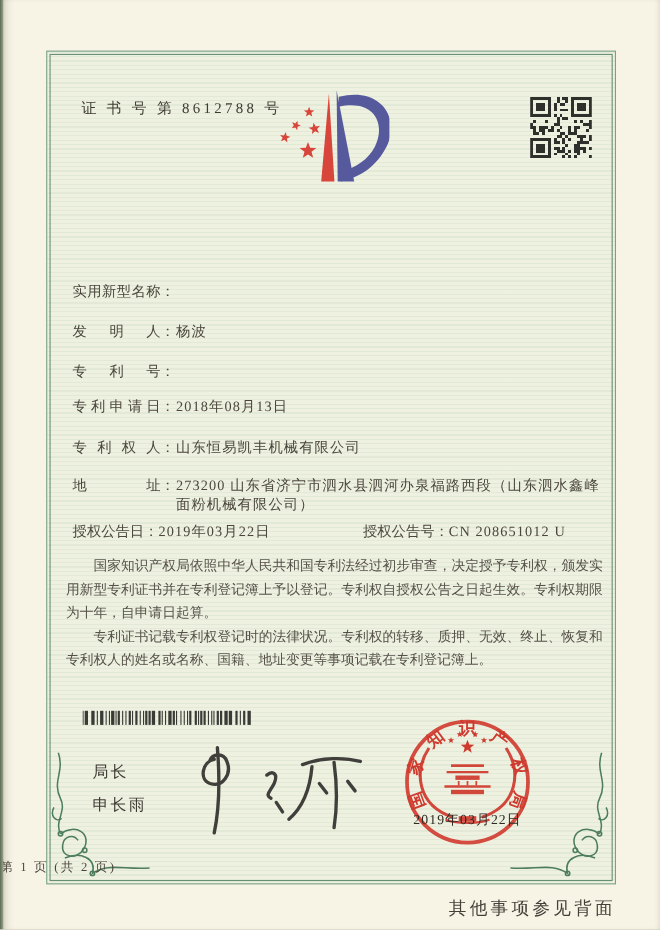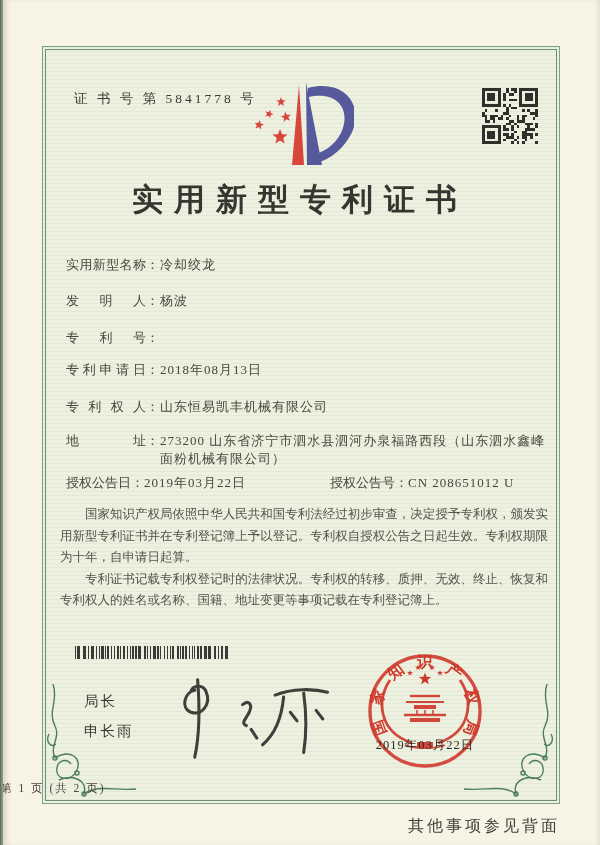--- a/index.html
+++ b/index.html
@@ -62,21 +62,21 @@
 </head>
 <body>
 
 <div class="page">
   <div class="frame">
     <div class="frame-inner"></div>
   </div>
 
   <div class="content">
 
-    <div class="cert-no">证 书 号 第 5841778 号</div>
+    <div class="cert-no">证 书 号 第 8612788 号</div>
 
     <svg class="logo" viewBox="0 0 104 106">
       <g id="logo-stars" fill="#d8453a">
           <polygon points="31.0,25.0 32.2,28.3 35.8,28.5 33.0,30.6 33.9,34.0 31.0,32.1 28.1,34.0 29.0,30.6 26.2,28.5 29.8,28.3"></polygon>
           <polygon points="20.5,37.8 20.6,40.9 23.5,42.2 20.5,43.2 20.2,46.3 18.4,43.8 15.3,44.5 17.1,41.9 15.5,39.2 18.5,40.2"></polygon>
           <polygon points="35.0,39.6 37.0,42.9 40.9,42.4 38.3,45.3 40.0,48.8 36.4,47.3 33.6,49.9 34.0,46.1 30.6,44.2 34.3,43.4"></polygon>
           <polygon points="9.9,48.1 10.5,51.5 14.0,52.3 10.9,54.0 11.2,57.5 8.6,55.1 5.4,56.5 6.9,53.3 4.6,50.7 8.1,51.1"></polygon>
           <polygon points="30.0,57.0 32.0,62.3 37.6,62.5 33.2,66.0 34.7,71.5 30.0,68.4 25.3,71.5 26.8,66.0 22.4,62.5 28.0,62.3"></polygon>
         </g>
       <polygon points="49,13 42,93 54,93" fill="#d8453a"></polygon>
@@ -199,26 +199,24 @@
           <rect x="8" y="19" width="1" height="1"></rect>
           <rect x="12" y="19" width="1" height="1"></rect>
           <rect x="16" y="19" width="1" height="1"></rect>
           <rect x="11" y="20" width="1" height="1"></rect>
           <rect x="13" y="20" width="1" height="1"></rect>
           <rect x="15" y="20" width="1" height="1"></rect>
           <rect x="20" y="20" width="1" height="1"></rect>
         </g>
     </svg>
 
-    <div class="title">实用新型专利证书</div>
 
     <div class="field-row row0">
       <span class="field-label">实用新型名称</span>
         <span class="field-colon">：</span>
-        <span class="field-value">冷却绞龙</span>
     </div>
     <div class="field-row row1">
       <span class="field-label">发明人</span>
         <span class="field-colon">：</span>
         <span class="field-value">杨波</span>
     </div>
     <div class="field-row row2">
       <span class="field-label">专利号</span>
         <span class="field-colon">：</span>
     </div>

